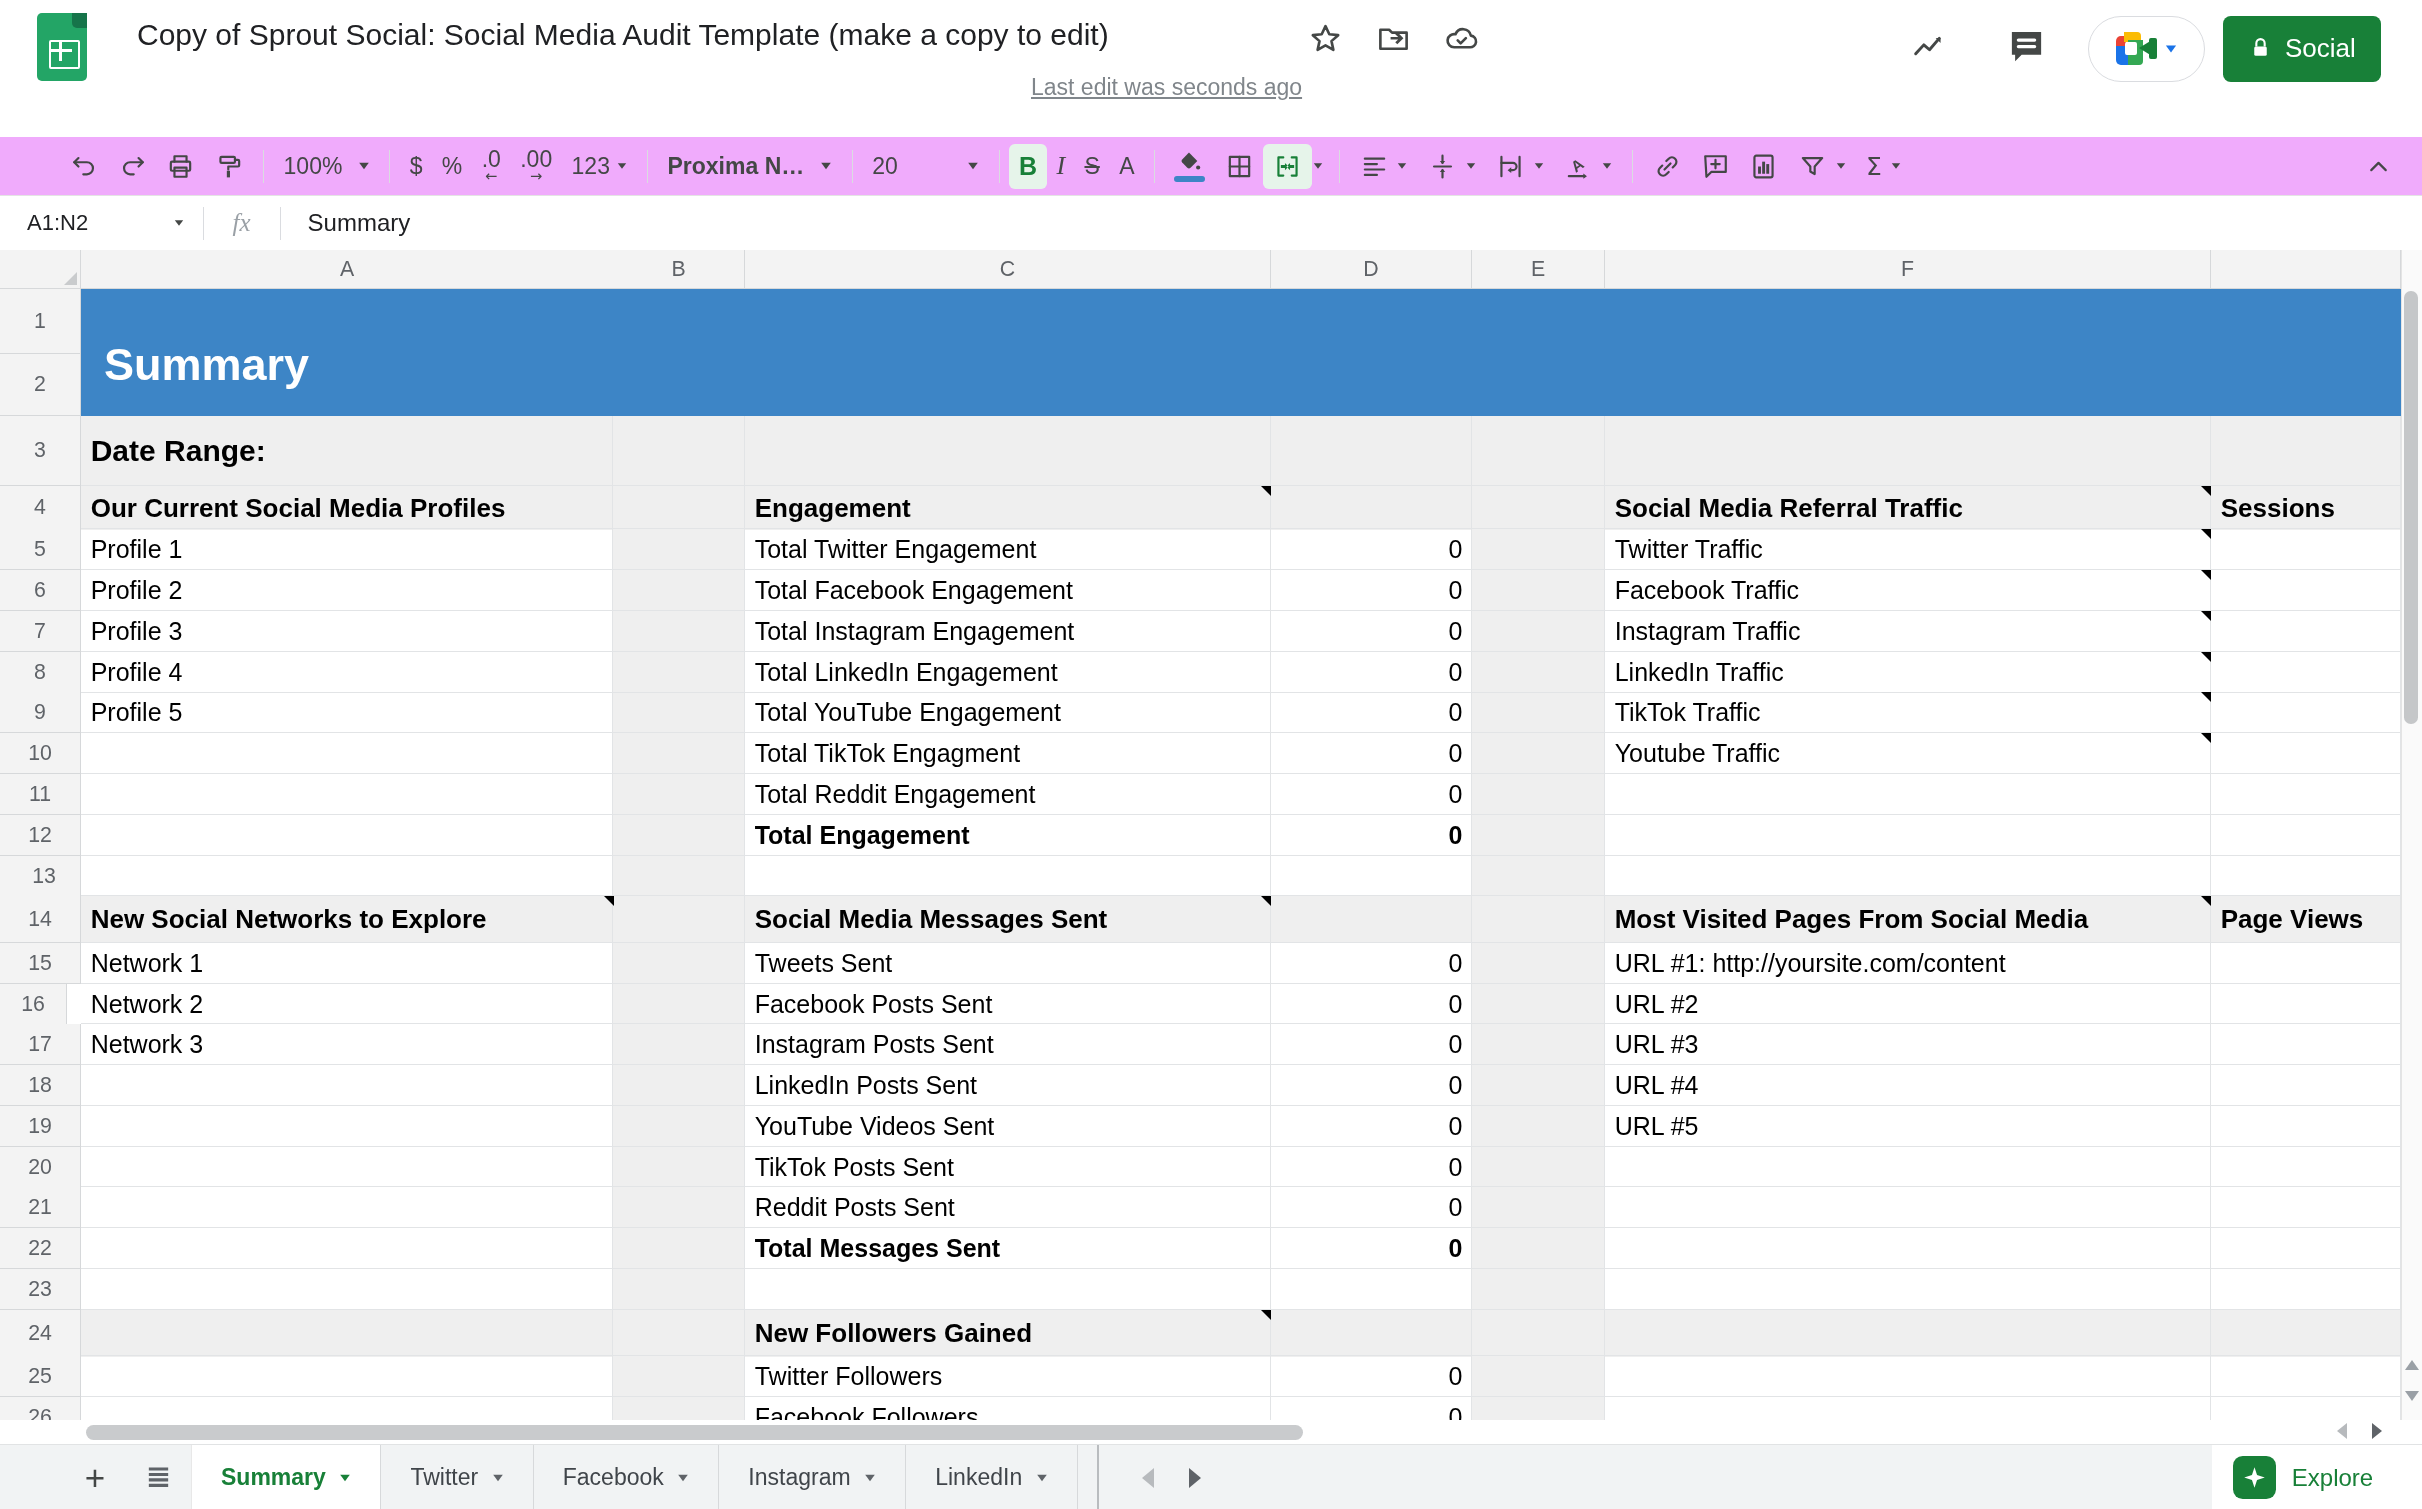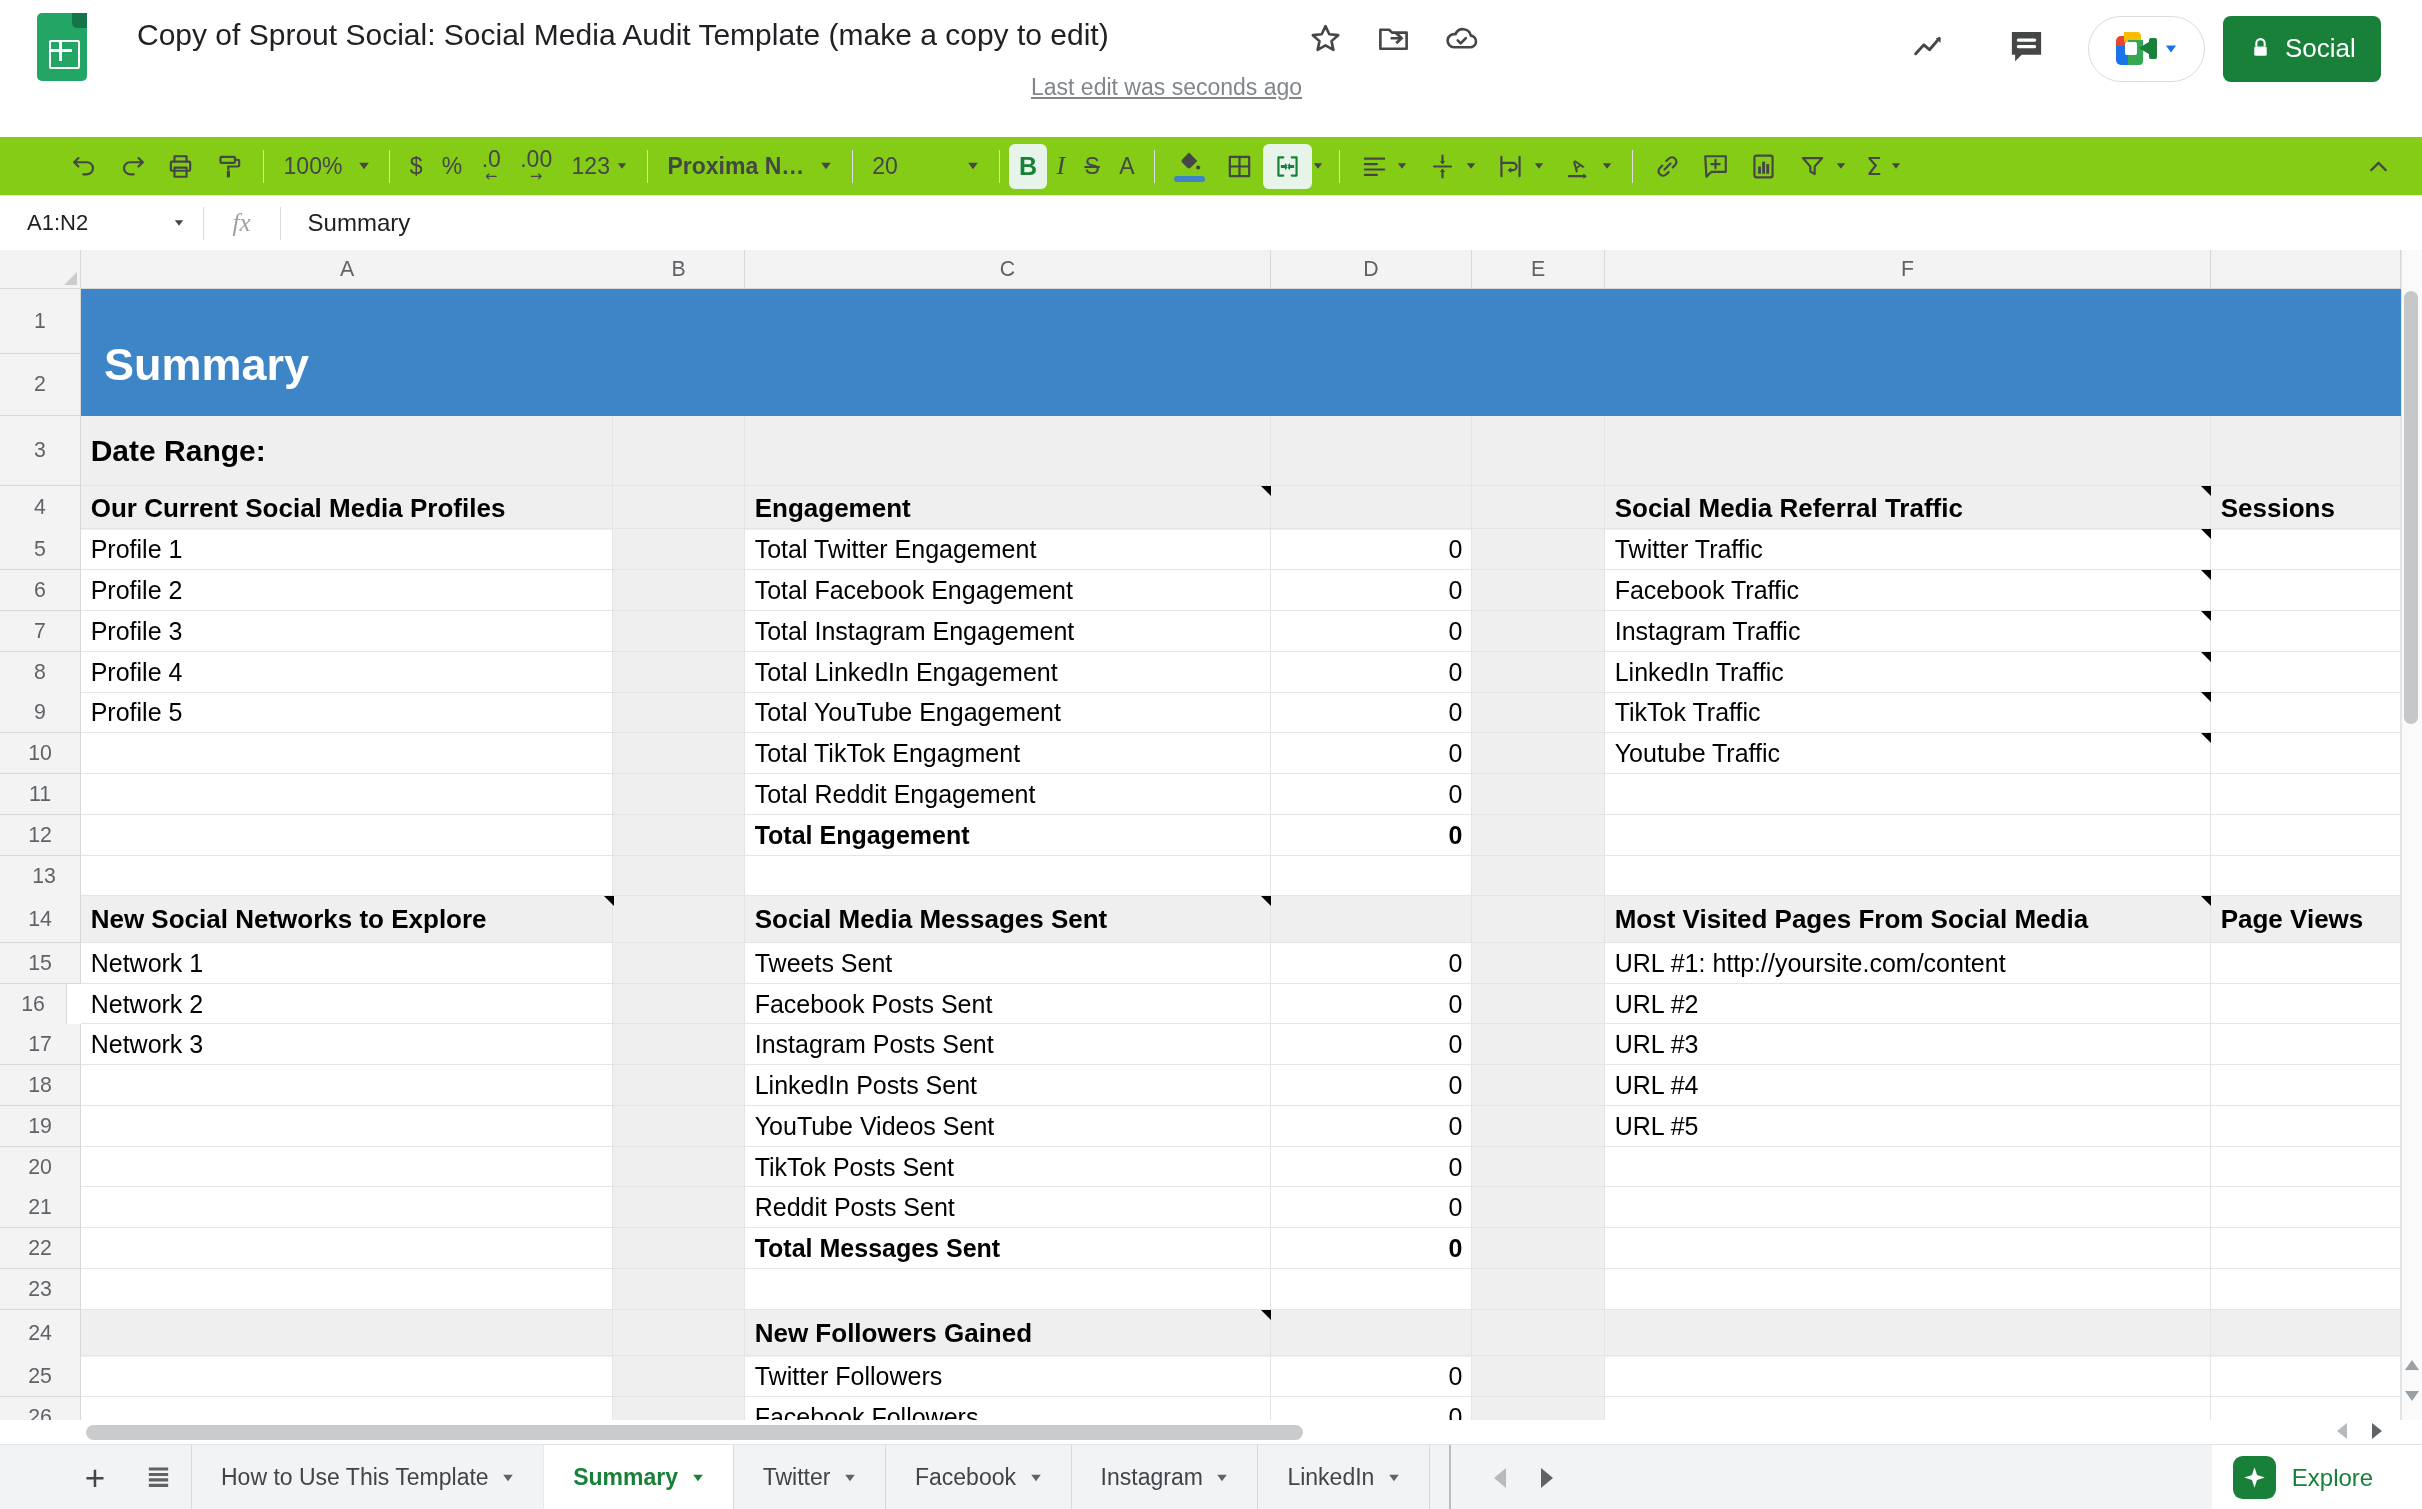--- a/index.html
+++ b/index.html
@@ -20,21 +20,21 @@
   .title-ic{position:absolute;top:21.3px;width:35px;height:35px;}
   #menus{position:absolute;left:137px;top:74px;display:flex;gap:39px;font-size:23px;color:#202124;}
   #menus span{cursor:default;}
   #last-edit{position:absolute;left:1031px;top:74px;font-size:23px;color:#80868b;text-decoration:underline;white-space:nowrap;}
   .tr-ic{position:absolute;top:27px;width:39px;height:39px;}
   #meet-pill{position:absolute;left:2088px;top:15.5px;width:115px;height:64px;border:1.9px solid #dadce0;border-radius:33px;display:flex;align-items:center;justify-content:center;gap:7.8px;background:#fff;}
   #meet-logo{position:relative;width:41px;height:33px;}
   #meet-logo .q{position:absolute;}
   #share-btn{position:absolute;left:2223px;top:15.5px;width:158px;height:66px;background:#188038;border-radius:7.8px;display:flex;align-items:center;justify-content:center;gap:11.6px;color:#fff;font-size:26px;font-weight:500;}
   
-  #toolbar{position:absolute;top:137px;left:0;width:2422px;height:59px;background:#84cc16;border-bottom:1px solid #e4e4e4;display:flex;align-items:center;padding-left:60px;box-sizing:border-box;}
+  #toolbar{position:absolute;top:137px;left:0;width:2422px;height:59px;background:#f0abfc;border-bottom:1px solid #e4e4e4;display:flex;align-items:center;padding-left:60px;box-sizing:border-box;}
   .tb{display:flex;align-items:center;justify-content:center;height:45px;padding:0 9.7px;border-radius:5.8px;color:#444746;}
   .tb.txt{font-size:23px;}
   .tdiv{width:1px;height:33px;background:#dadce0;margin:0 9.7px;}
   .tb .lbl{font-size:23px;color:#444746;}
   .tb.active{background:#e6f4ea;}
   .tb.active .lbl{color:#188038;}
   .gap4{margin-left:3.9px;}
   .decbtn{display:inline-flex;flex-direction:column;align-items:center;line-height:1;}
   .decbtn .ar{font-family:"DejaVu Sans",sans-serif;font-size:14.6px;margin-top:-1.9px;color:#444746;}
   #fill-wrap{display:flex;flex-direction:column;align-items:center;}
@@ -640,24 +640,20 @@
     <div class="sarrow" style="position:absolute;left:2372px;top:1.9px;border-top:8.7px solid transparent;border-bottom:8.7px solid transparent;border-left:10.7px solid #5f6368;"></div>
   </div>
 
   <div id="tabbar">
     <div id="addsheet">+</div>
     <div id="allsheets">
       <svg viewBox="0 0 24 24" width="29" height="29">
           <path d="M4 5h16M4 9.5h16M4 14h16M4 18.5h16" style="stroke:#5f6368;stroke-width:2.6;"></path>
         </svg>
     </div>
-    <div class="tab">
-        <span>How to Use This Template</span>
-        <span class="caret"></span>
-      </div>
     <div class="tab active">
         <span>Summary</span>
         <span class="caret"></span>
       </div>
     <div class="tab">
         <span>Twitter</span>
         <span class="caret"></span>
       </div>
     <div class="tab">
         <span>Facebook</span>

